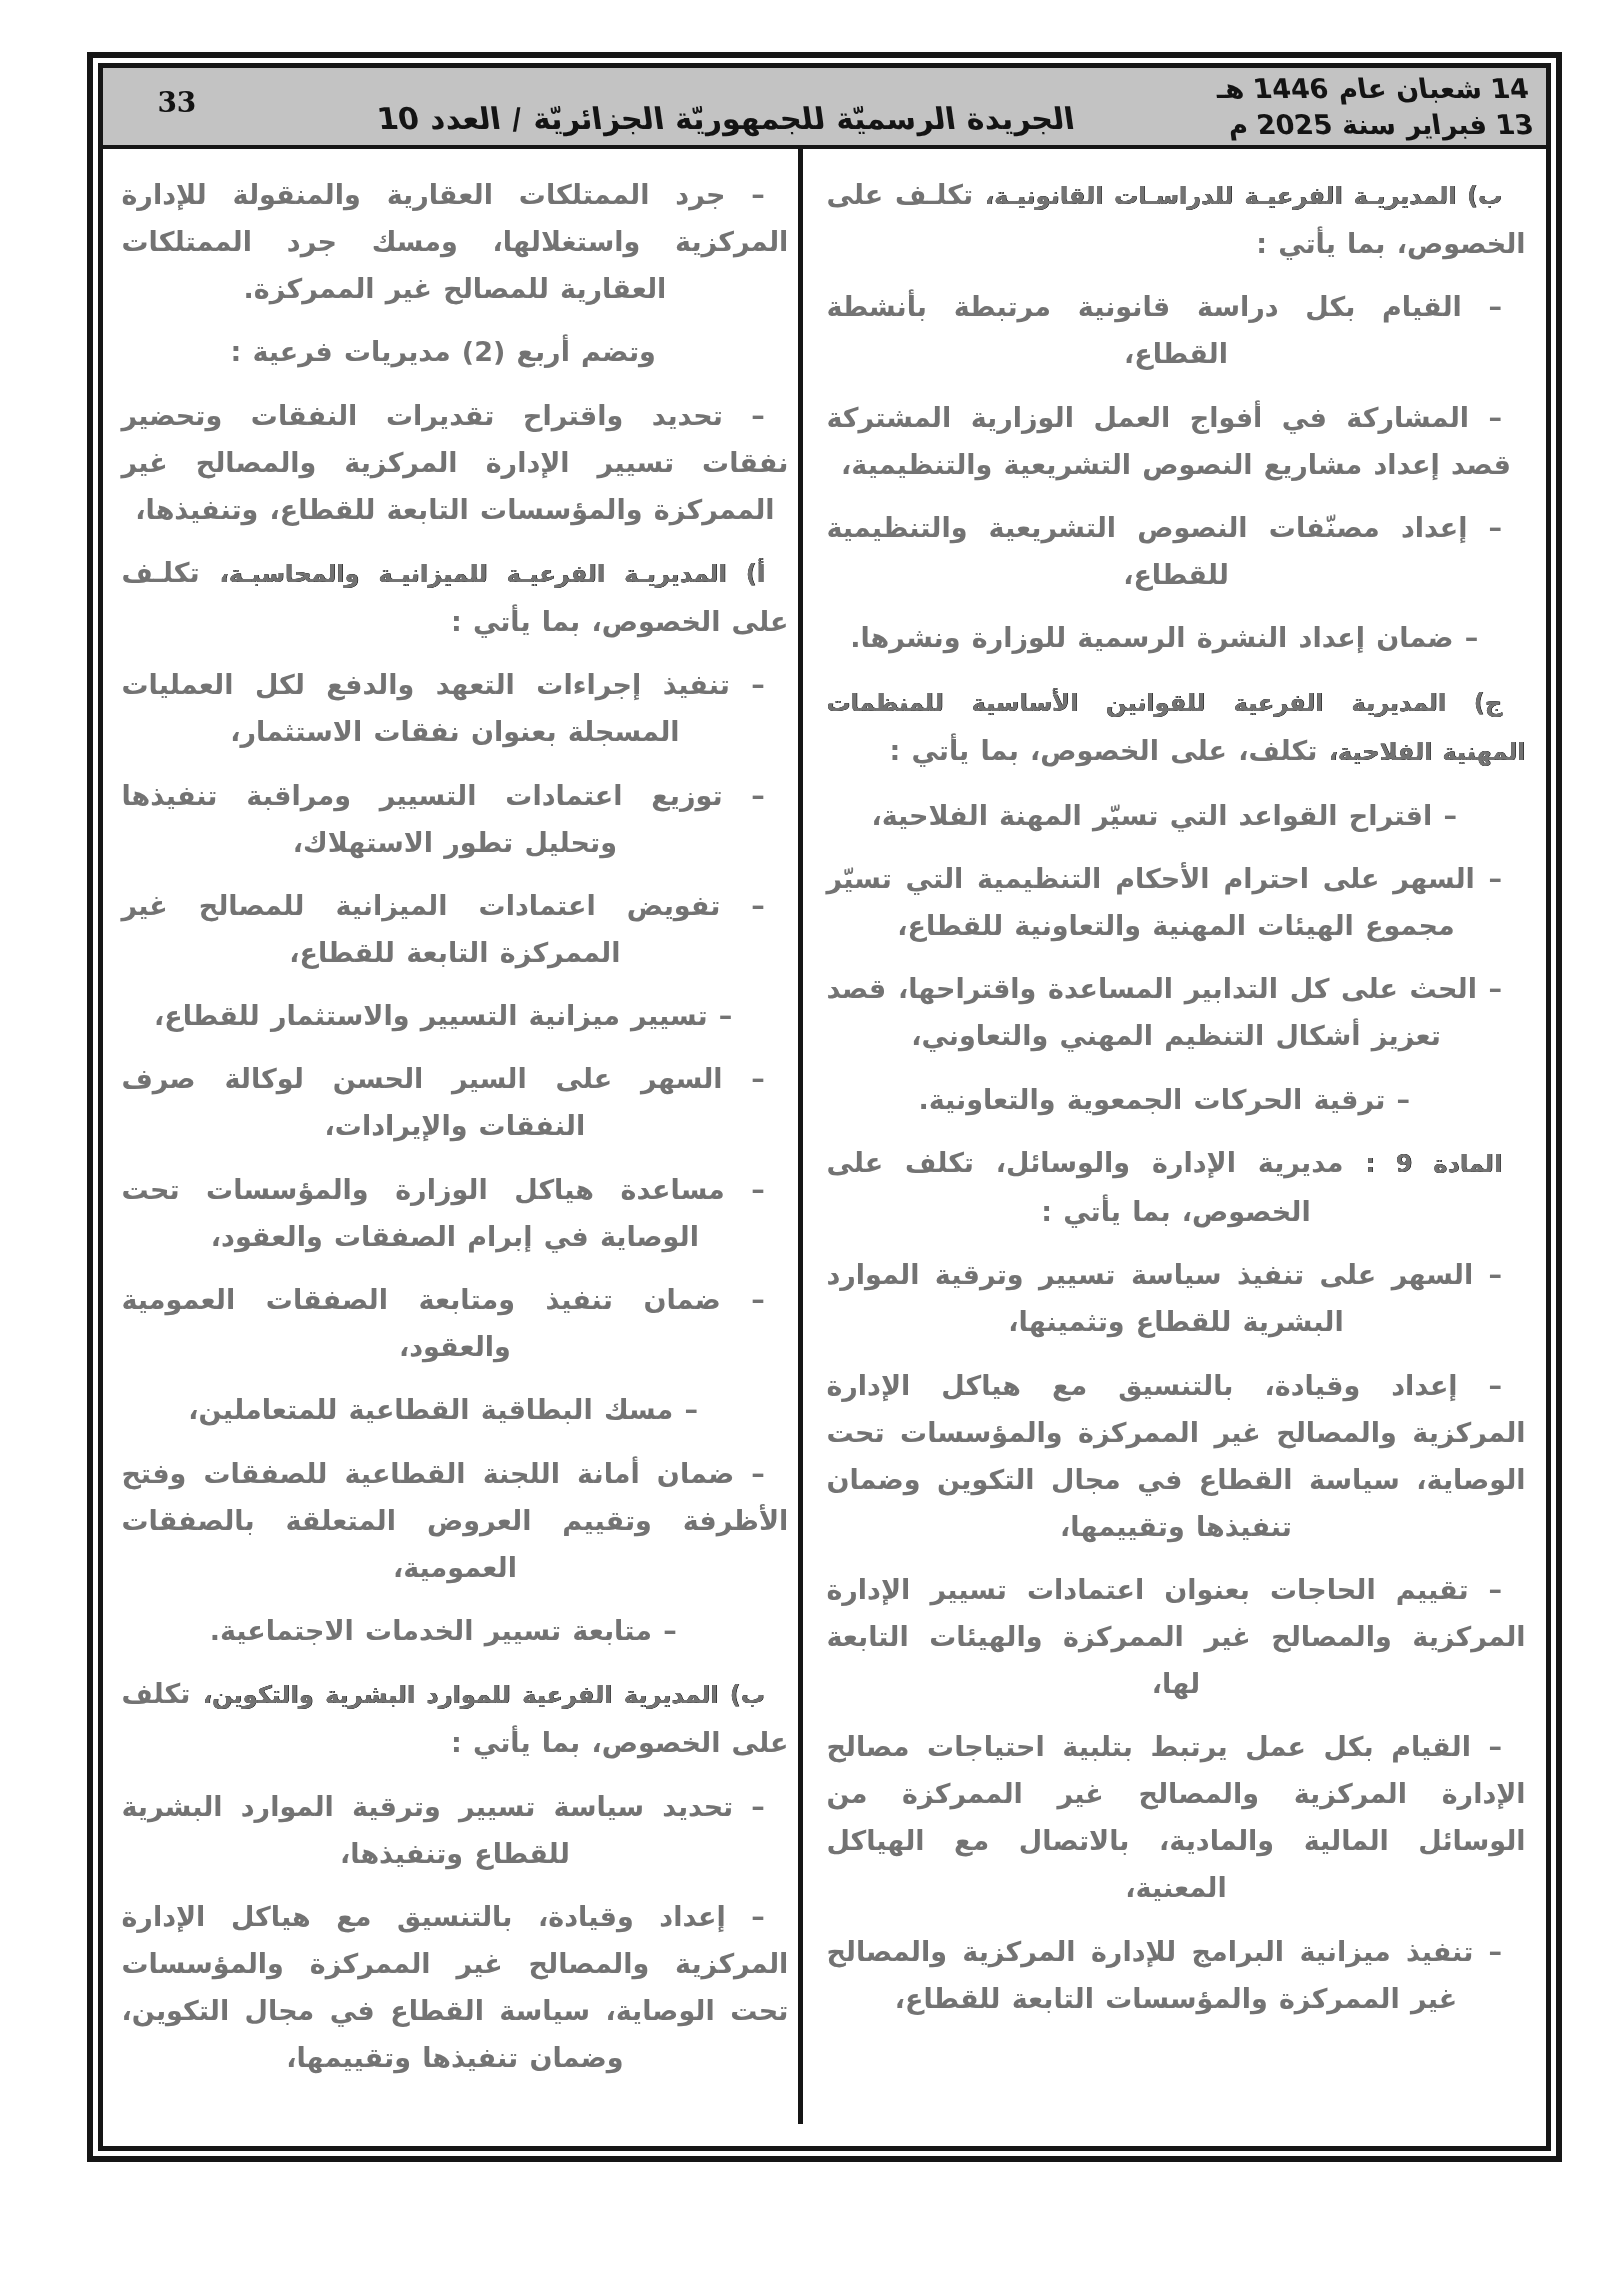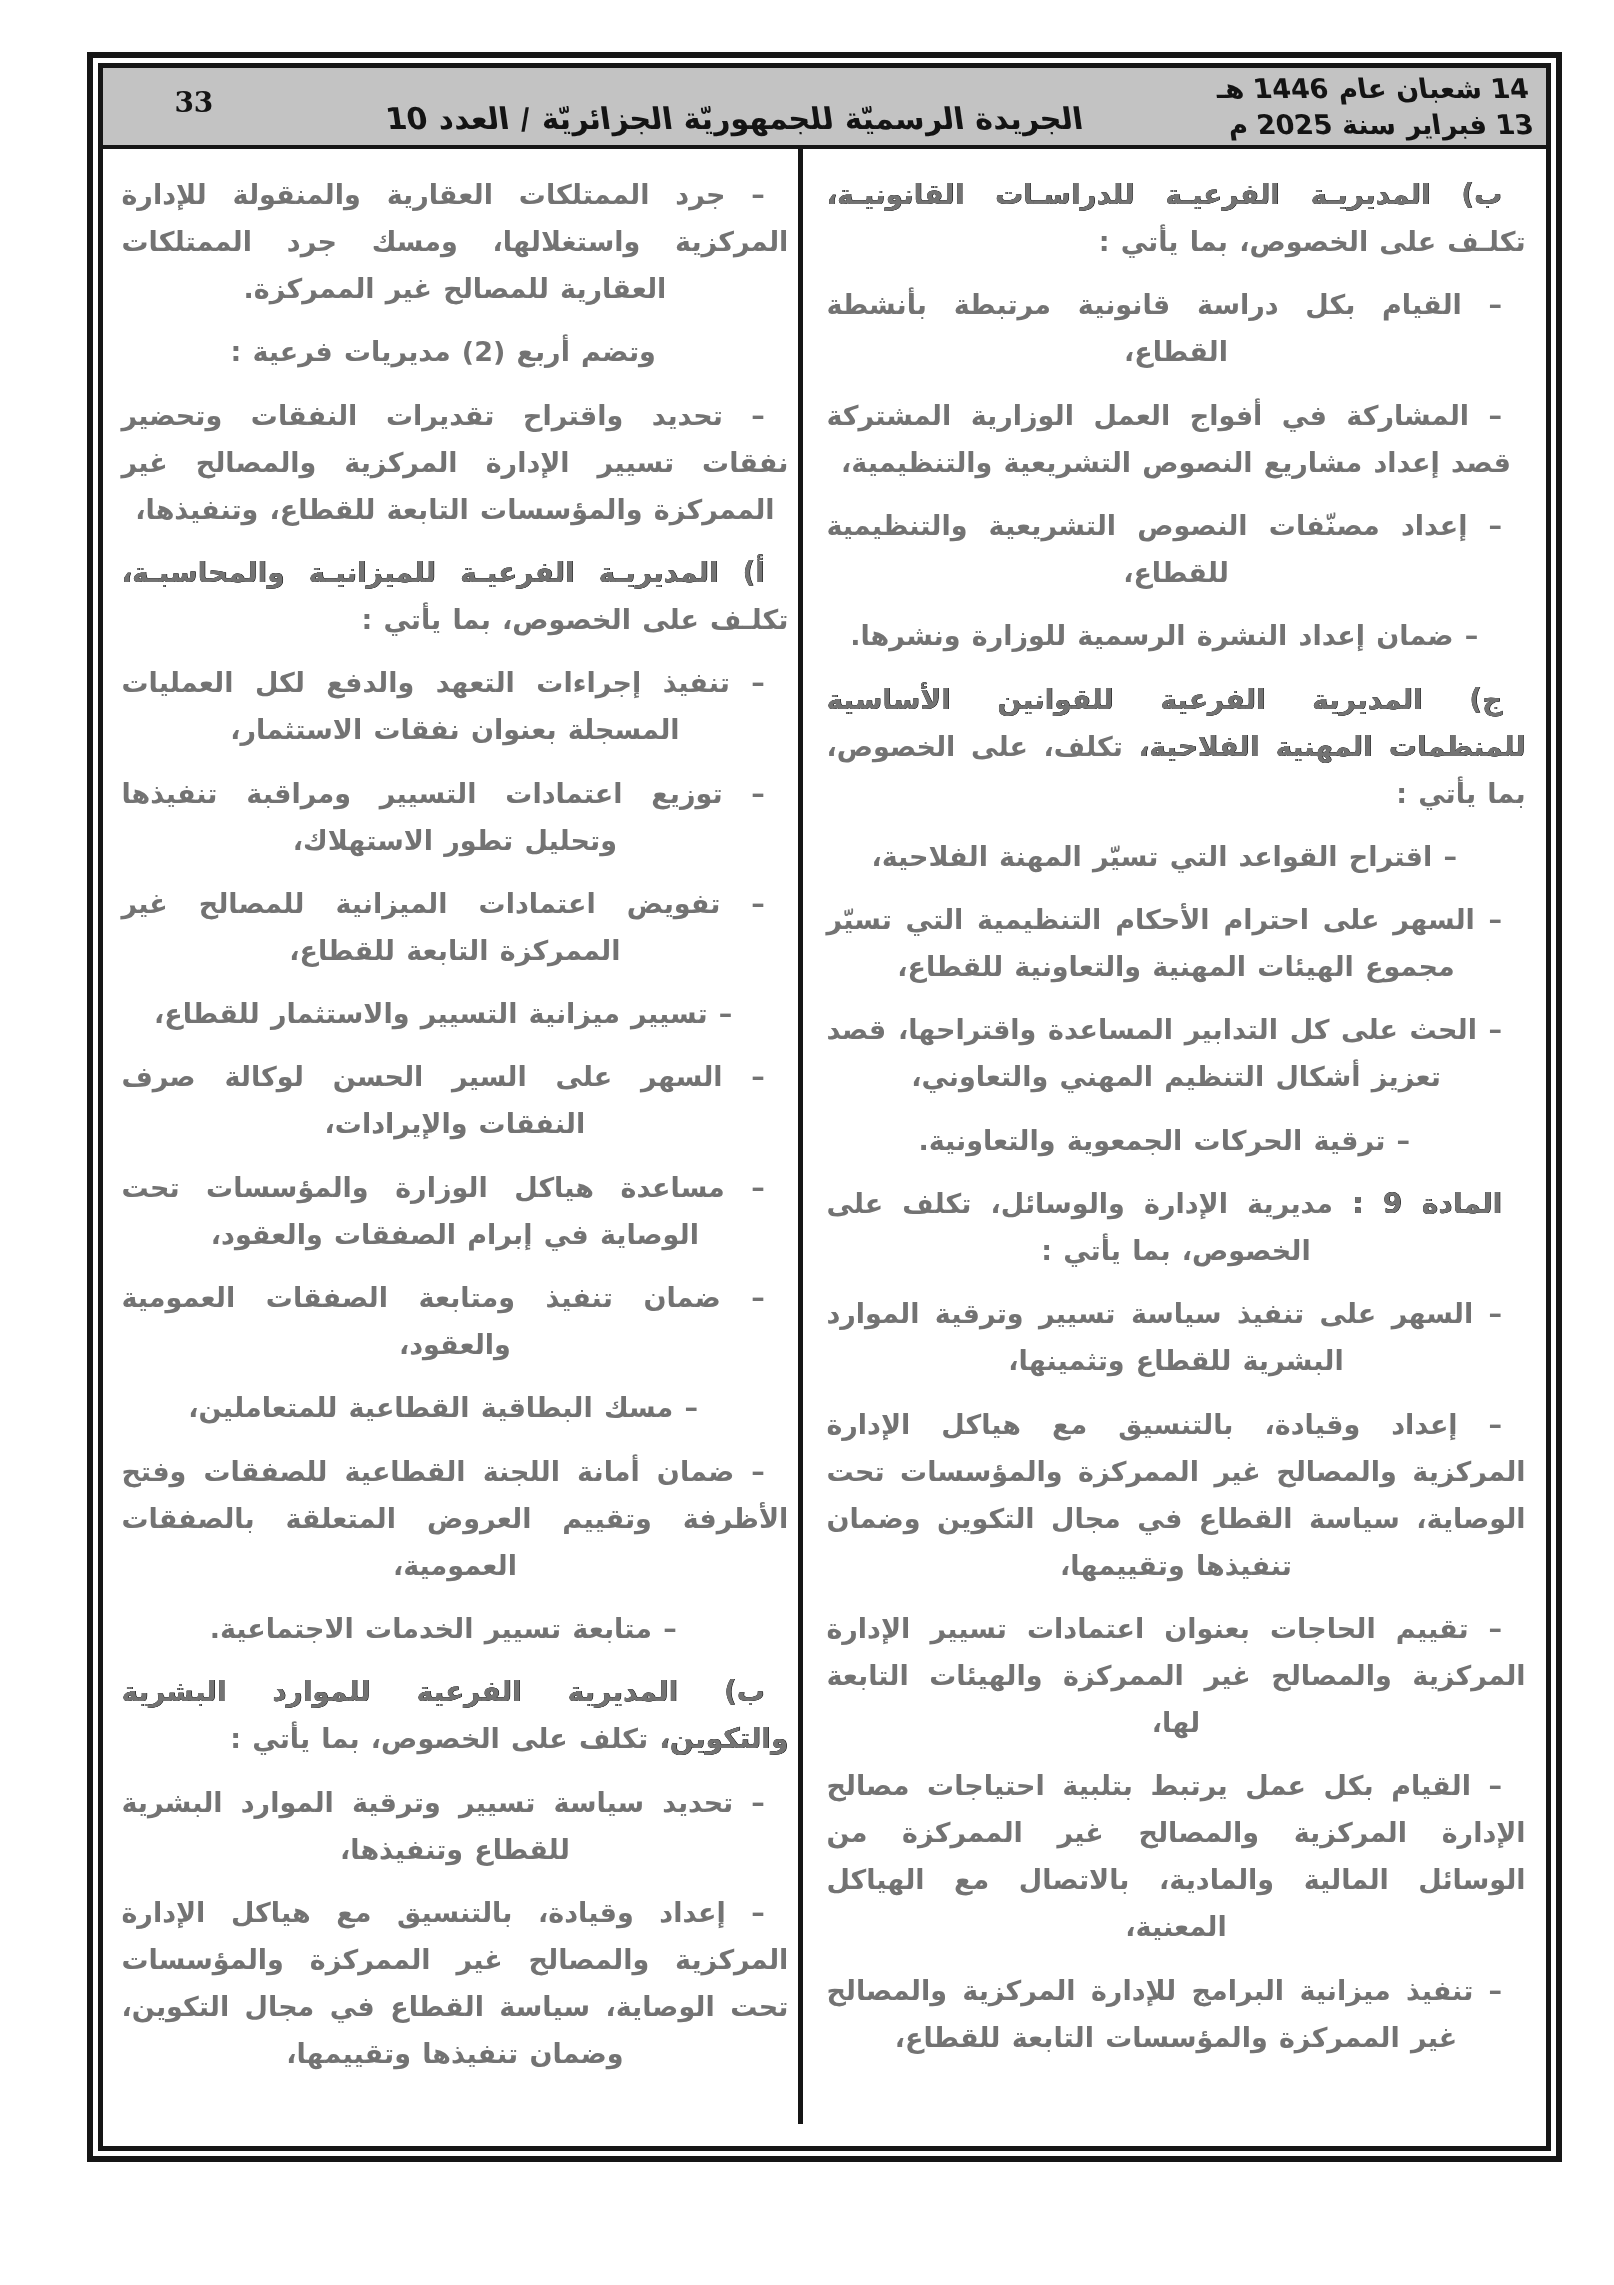--- a/index.html
+++ b/index.html
@@ -66,21 +66,20 @@
   .m-pageno {
     width: 154px;
     box-sizing: border-box;
     padding: 18px 0 0 0;
     padding-left: 54px;
     text-align: left;
     font-family: "DejaVu Serif", serif;
     font-size: 28px;
     font-weight: bold;
     transform: none;
-    margin-left: 17px;
   }
   .body-area {
     position: absolute;
     top: 81px; left: 0; right: 0; bottom: 0;
     display: flex;
     overflow: hidden;
     padding-top: 16.3px;
     box-sizing: border-box;
   }
   .divider {
@@ -104,21 +103,21 @@
     text-align: justify;
     text-align-last: center;
     text-indent: 23.5px;
     word-spacing: 1.8px;
     color: #737373;
   }
   .para.heading {
     text-align-last: right;
   }
   .para.heading b, .para.article b {
-    font-size: 28px;
+    font-size: 24px;
     text-shadow: 0 0 0.6px #000, 0.5px 0 #000;
   }
   .para b { font-weight: bold; }
 </style>
 </head>
 <body>
 
 <div class="page">
   <div class="frame">
     <div class="frame-inner">

